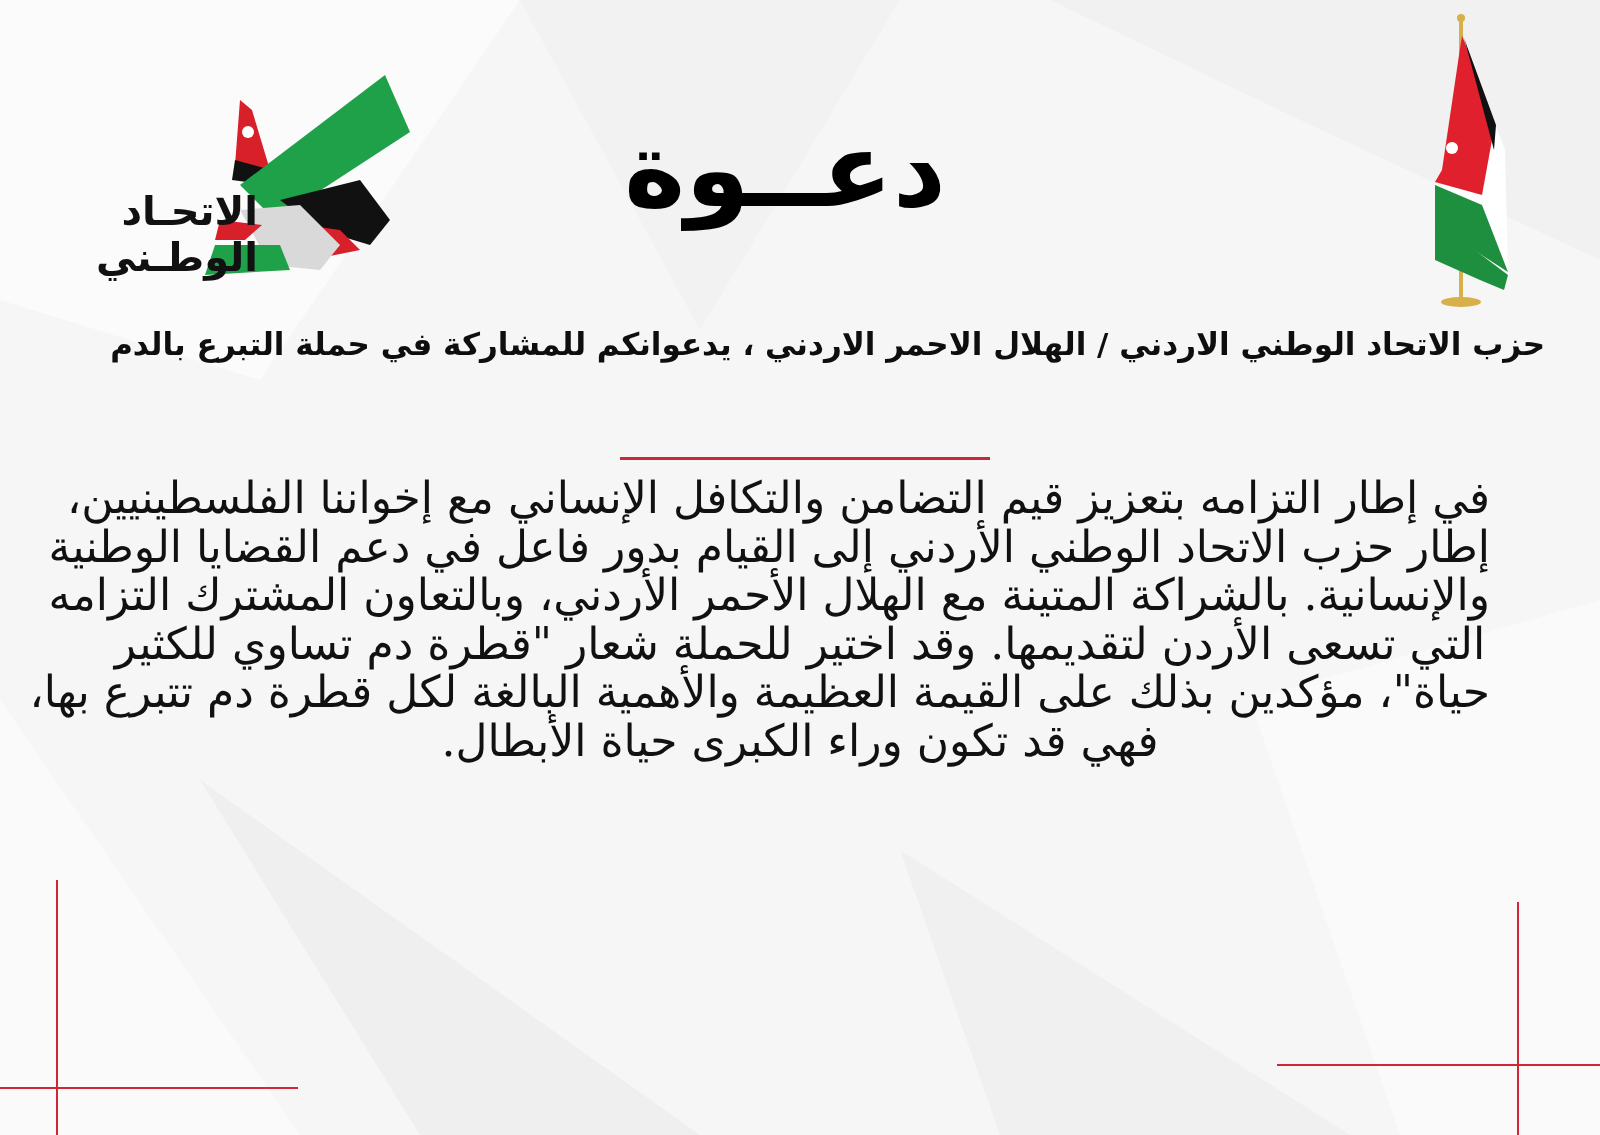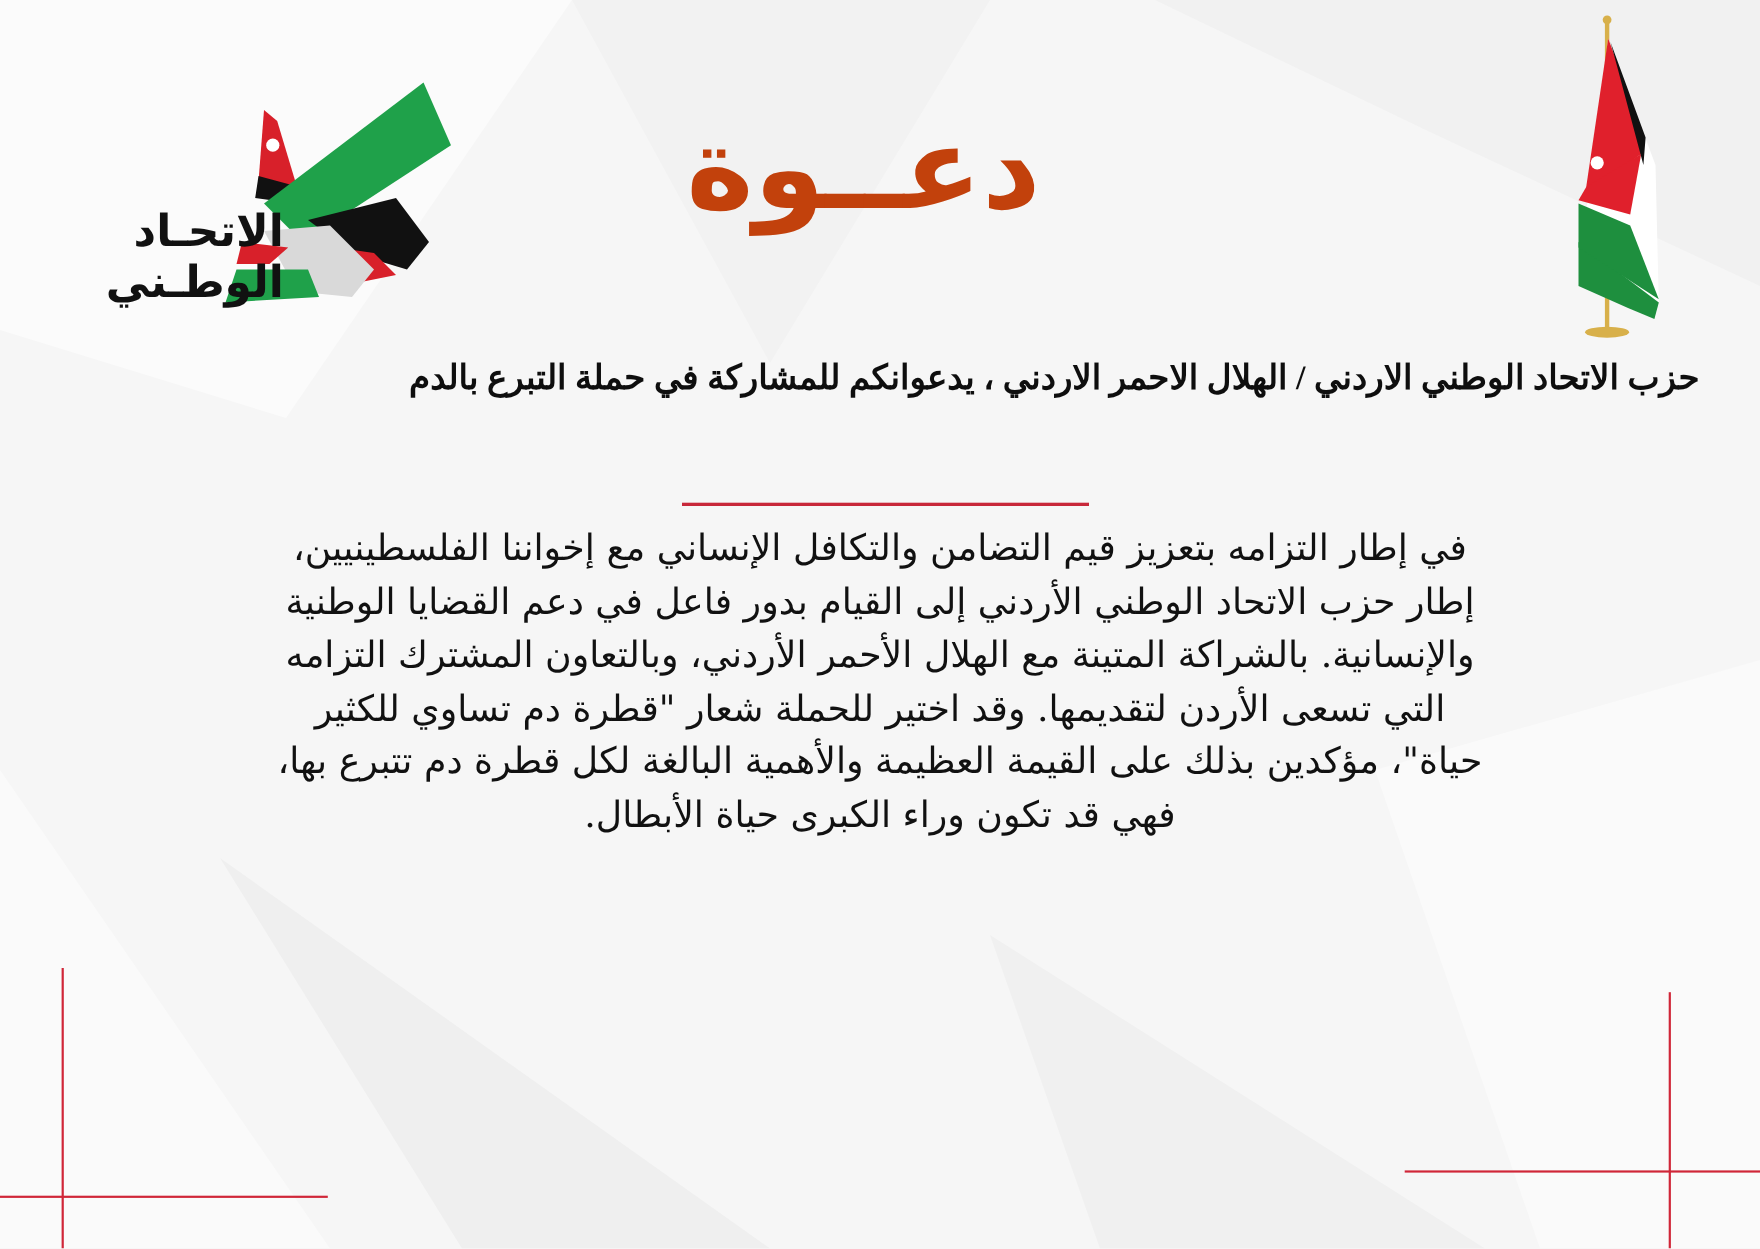--- a/index.html
+++ b/index.html
@@ -12,43 +12,43 @@
   }
   .bg-facets { position: absolute; inset: 0; pointer-events: none; }
   .logo { position: absolute; left: 40px; top: 70px; width: 380px; height: 210px; }
   .logo-text {
     position: absolute; left: 48px; top: 118px;
     font-family: "DejaVu Sans", sans-serif; font-weight: bold; 
     font-size: 40px; line-height: 46px; color: #111; text-align: right; width: 170px;
     direction: rtl;
   }
   .title {
-    position: absolute; left: 600px; top: 78px; width: 370px; text-align: center;
+    position: absolute; left: 600px; top: 95px; width: 370px; text-align: center;
     font-family: "DejaVu Sans", sans-serif; font-weight: bold;
-    font-size: 104px; line-height: 150px; color: #c2410c; direction: rtl;
+    font-size: 104px; line-height: 150px; color: #000000; direction: rtl;
   }
   .flag { position: absolute; left: 1420px; top: 10px; width: 120px; height: 300px; }
   .heading {
     position: absolute; left: 20px; top: 318px; width: 1560px;
     direction: rtl; text-align: center;
     font-family: "DejaVu Sans", sans-serif; font-weight: bold;
     font-size: 31px; line-height: 52px; color: #0e0e0e;
   }
-  .heading .line { display: block; font-family: Liberation Serif, serif; }
+  .heading .line { display: block; }
   .heading .line1 { text-align: right; padding-right: 35px; }
   .heading .line2 { text-align: center; }
   .divider {
     position: absolute; left: 620px; top: 457px; width: 370px; height: 3px;
     background: #c8283a;
   }
   .body-text {
     position: absolute; left: 110px; top: 474px; width: 1380px;
     direction: rtl; text-align: center;
     font-family: "DejaVu Serif", serif;
-    font-size: 33px; line-height: 48.5px; color: #111;
+    font-size: 44px; line-height: 48.5px; color: #111;
   }
   .body-text .line { display: block; white-space: nowrap; }
   .cross { position: absolute; background: #d02638; }
 </style>
 </head>
 <body>
 
 <svg class="bg-facets" width="1600" height="1135" viewBox="0 0 1600 1135">
   <polygon points="0,0 520,0 260,380 0,300" fill="#fbfbfb"></polygon>
   <polygon points="520,0 900,0 700,330" fill="#f2f2f2"></polygon>

